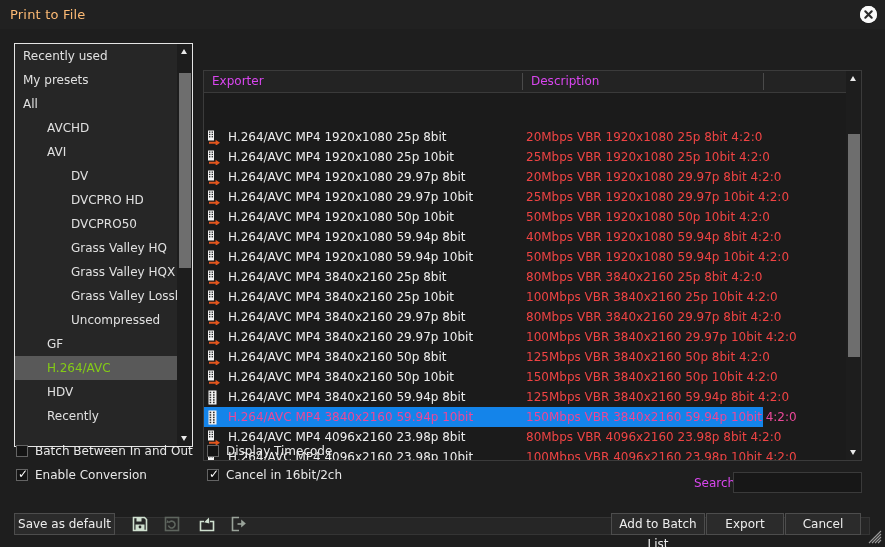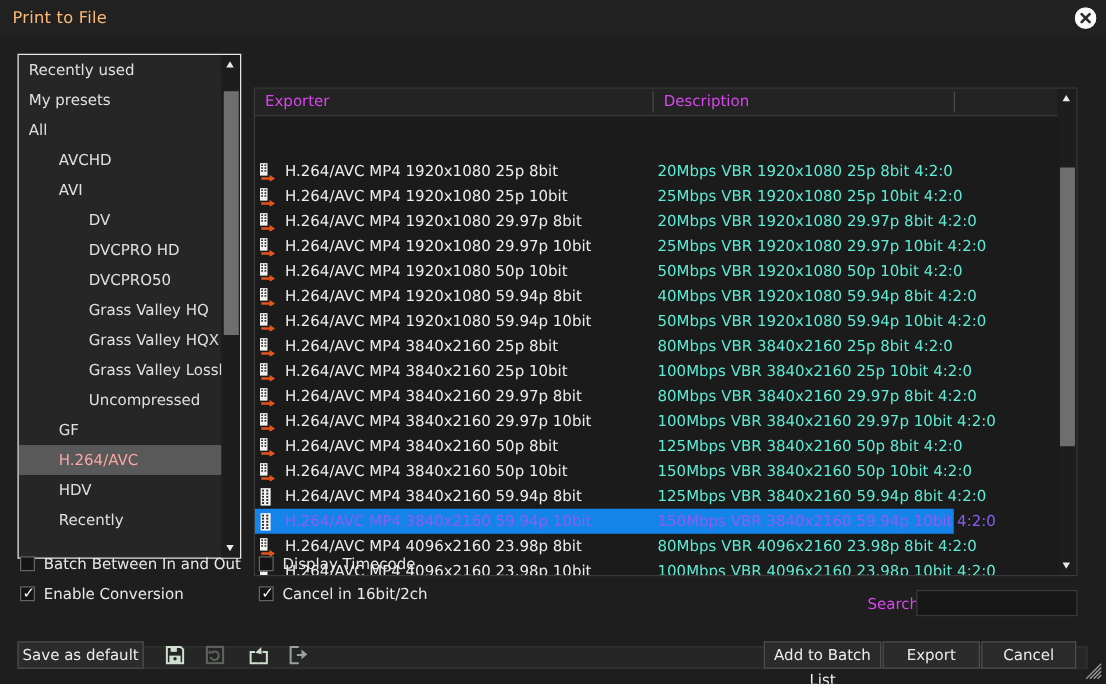--- a/index.html
+++ b/index.html
@@ -35,21 +35,21 @@
     background:#262626;border:1px solid #e5e5e5;box-sizing:border-box;overflow:hidden;
   }
   .tree-list{position:absolute;left:0;top:0;width:163px;height:402px;}
   .tree-item{
     height:24px;line-height:24px;font-size:12px;color:#e0e0e0;
     white-space:nowrap;overflow:hidden;cursor:default;padding-left:8px;box-sizing:border-box;
   }
   .tree-item.lvl1{padding-left:8px;}
   .tree-item.lvl2{padding-left:32px;}
   .tree-item.lvl3{padding-left:56px;}
-  .tree-item.sel{background:#595959;color:#fca5a5;width:179px;}
+  .tree-item.sel{background:#595959;color:#84cc16;width:179px;}
 
   
   .tsb{position:absolute;right:0;top:0;width:15px;height:402px;background:#1d1d1d;}
   .tsb-up,.tsb-dn{position:absolute;left:0;width:15px;height:15px;background:#1d1d1d;cursor:pointer;}
   .tsb-up{top:0;} .tsb-dn{bottom:0;}
   .arrow-up{position:absolute;left:4px;top:5px;width:0;height:0;
     border-left:3.5px solid transparent;border-right:3.5px solid transparent;border-bottom:5px solid #e9e9e9;}
   .arrow-dn{position:absolute;left:4px;top:5px;width:0;height:0;
     border-left:3.5px solid transparent;border-right:3.5px solid transparent;border-top:5px solid #e9e9e9;}
   .tsb-thumb{position:absolute;left:2px;width:12px;background:#6e6e6e;cursor:pointer;}
@@ -65,22 +65,22 @@
   }
   .th{
     position:absolute;top:0;height:21px;line-height:21px;font-size:12px;color:#d946ef;
     box-sizing:border-box;padding-left:8px;cursor:pointer;
   }
   .th-div{position:absolute;top:2px;width:1px;height:17px;background:#4a4a4a;}
   .rows{position:absolute;left:0;top:32px;width:657px;height:368px;overflow:hidden;margin-top:24px;}
   .row{position:relative;height:20px;line-height:20px;white-space:nowrap;cursor:default;}
   .row .hl{position:absolute;left:0;top:0;height:20px;width:559px;background:#1484ea;}
   .cell-name{position:absolute;left:24px;top:0;height:20px;font-size:12px;color:#ececec;}
-  .cell-desc{position:absolute;left:322px;top:0;height:20px;font-size:12px;color:#5eead4;}
-  .row.sel .cell-name,.row.sel .cell-desc{color:#8b5cf6;}
+  .cell-desc{position:absolute;left:322px;top:0;height:20px;font-size:12px;color:#ef4444;}
+  .row.sel .cell-name,.row.sel .cell-desc{color:#ec4899;}
   .ico{position:absolute;left:3px;top:3px;width:14px;height:15px;}
 
   
   .rsb{position:absolute;right:0;top:0;width:15px;height:389px;background:#1d1d1d;}
   .rsb-up,.rsb-dn{position:absolute;left:0;width:15px;height:15px;background:#1d1d1d;cursor:pointer;}
   .rsb-up{top:0;} .rsb-dn{bottom:0;}
   .rsb-thumb{position:absolute;left:2px;width:12px;background:#6e6e6e;cursor:pointer;}
 
   
   .opt{position:absolute;font-size:12px;color:#e8e8e8;cursor:pointer;white-space:nowrap;}

